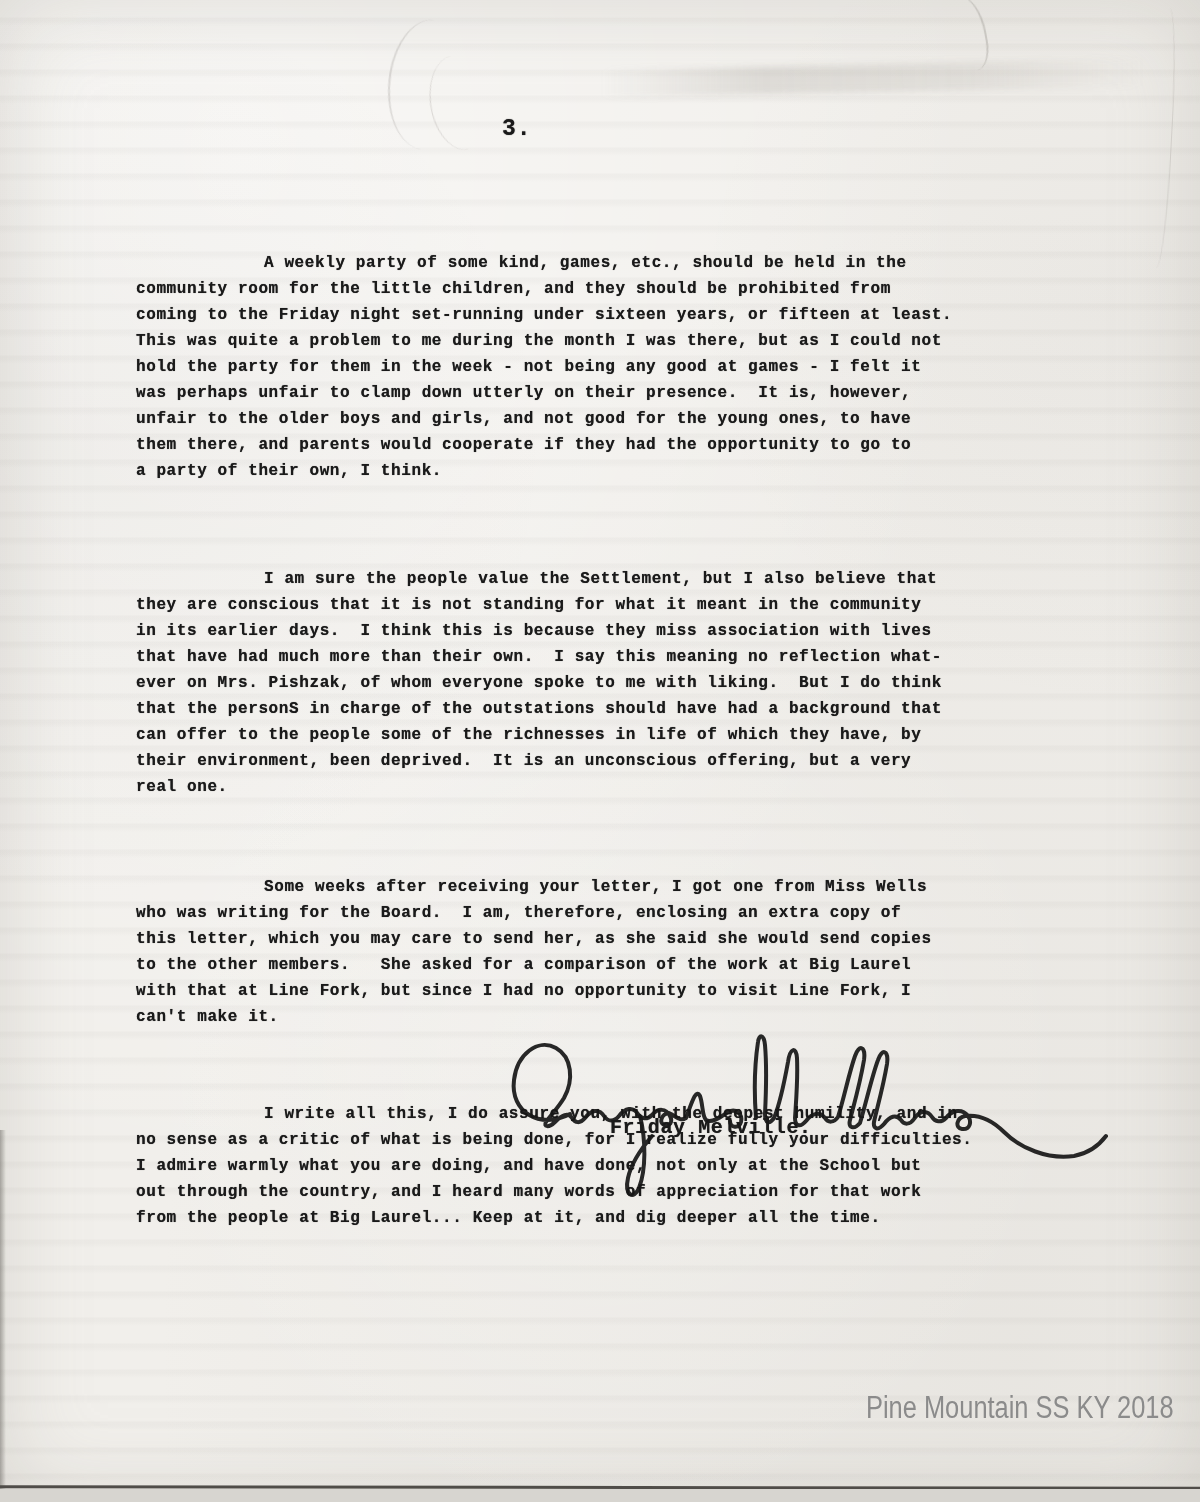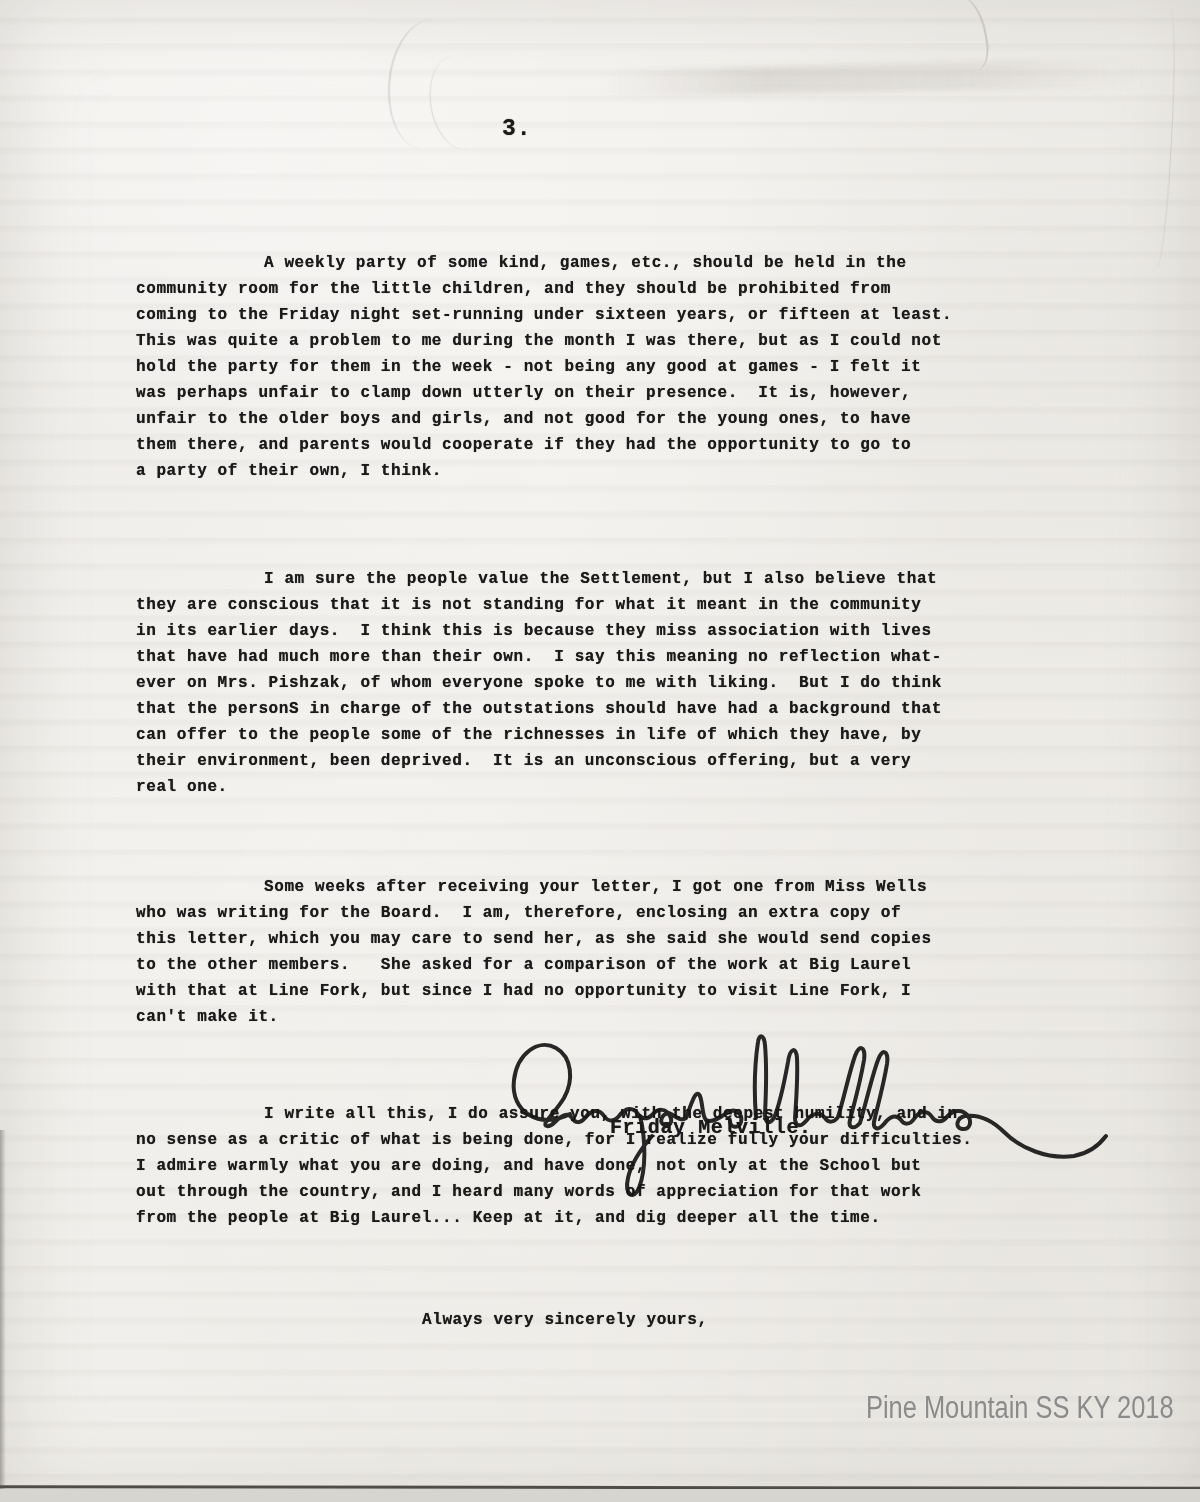--- a/index.html
+++ b/index.html
@@ -167,21 +167,20 @@
 who was writing for the Board.  I am, therefore, enclosing an extra copy of
 this letter, which you may care to send her, as she said she would send copies
 to the other members.   She asked for a comparison of the work at Big Laurel
 with that at Line Fork, but since I had no opportunity to visit Line Fork, I
 can't make it.</p>
     <p class="para p4">I write all this, I do assure you, with the deepest humility, and in
 no sense as a critic of what is being done, for I realize fully your difficulties.
 I admire warmly what you are doing, and have done, not only at the School but
 out through the country, and I heard many words of appreciation for that work
 from the people at Big Laurel... Keep at it, and dig deeper all the time.</p>
-    <div class="closing">Always very sincerely yours,</div>
   </div>
 
   <svg class="signature" viewBox="0 0 620 180" aria-hidden="true">
 
     <path d="M 70 86
              C 40 102, 10 84, 14 52
              C 17 26, 38 10, 56 20
              C 72 29, 74 52, 64 70
              C 58 80, 50 88, 46 94
              C 43 99, 49 100, 55 94

